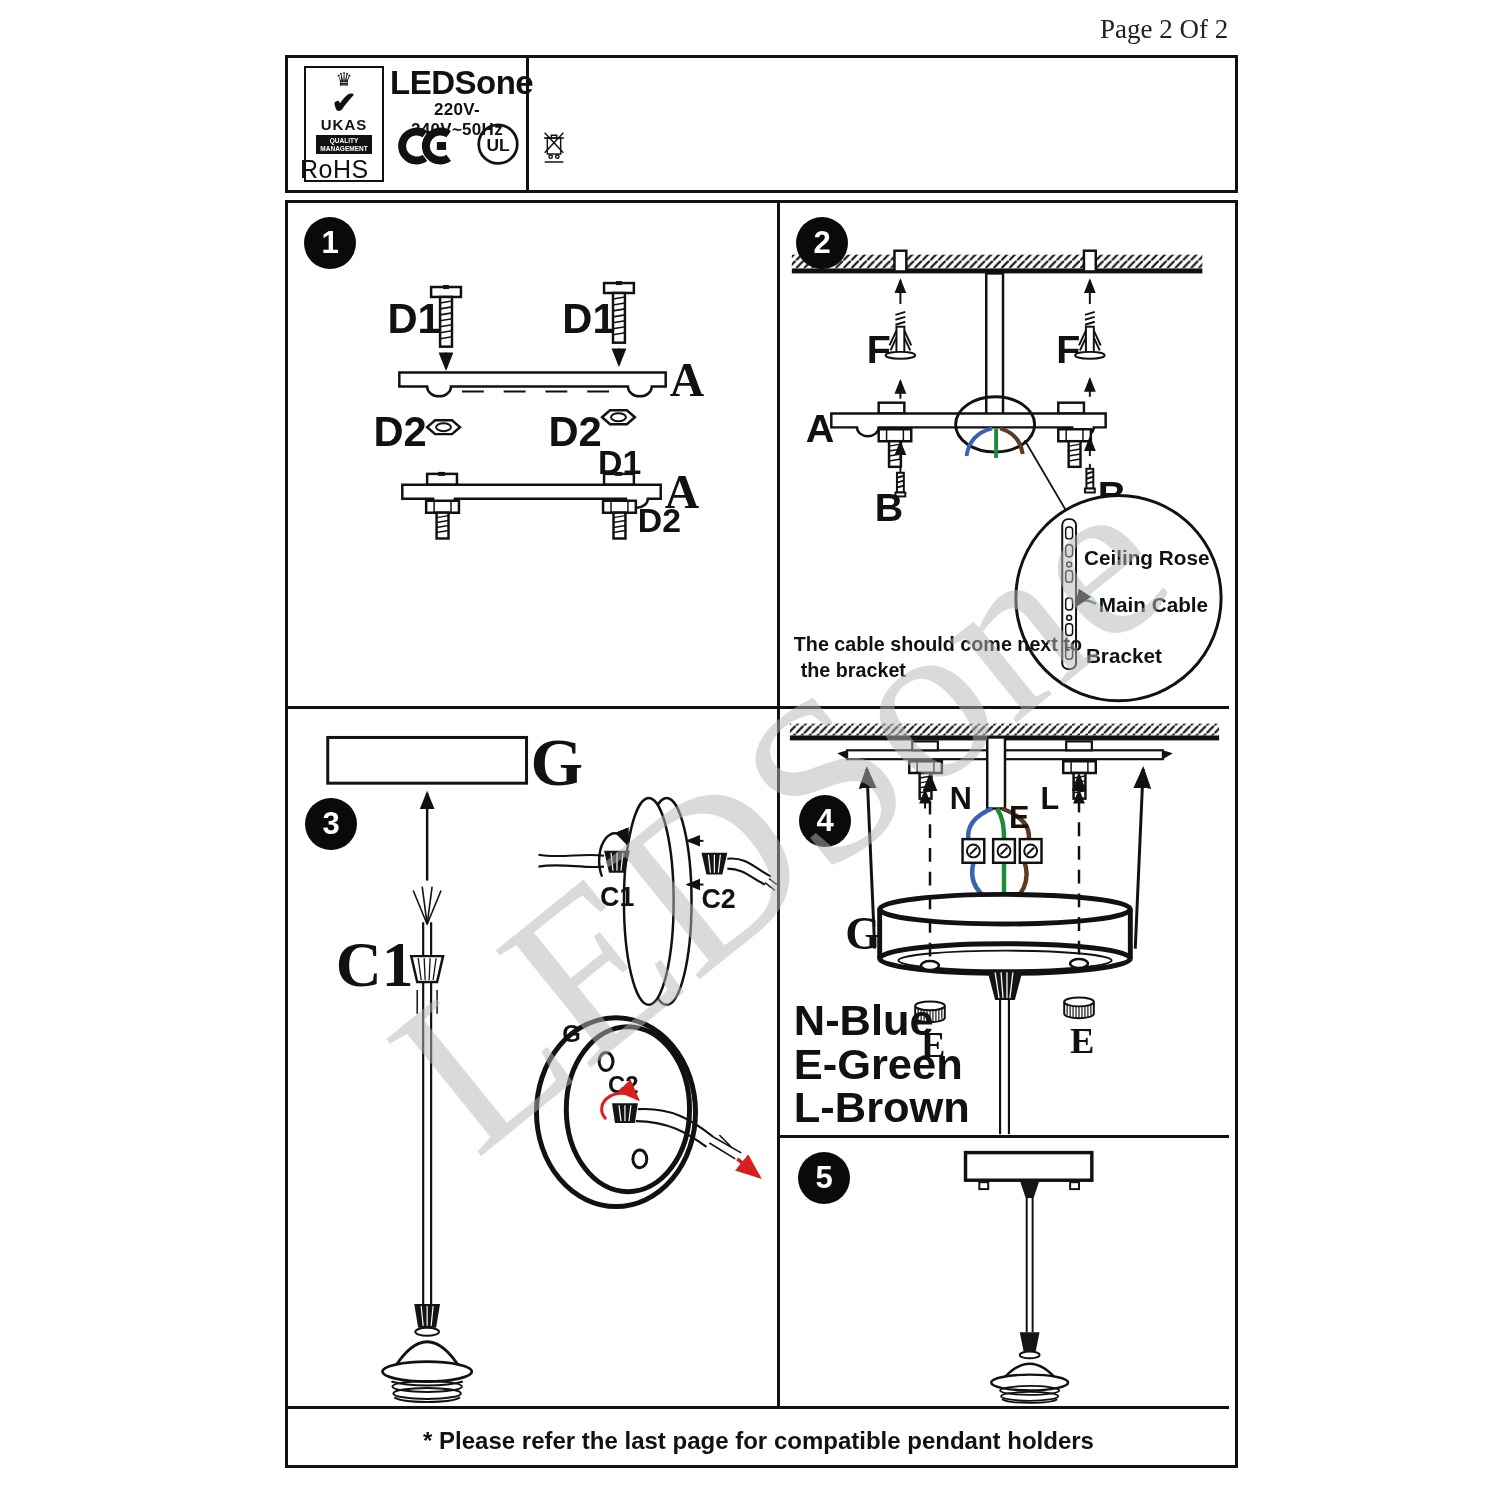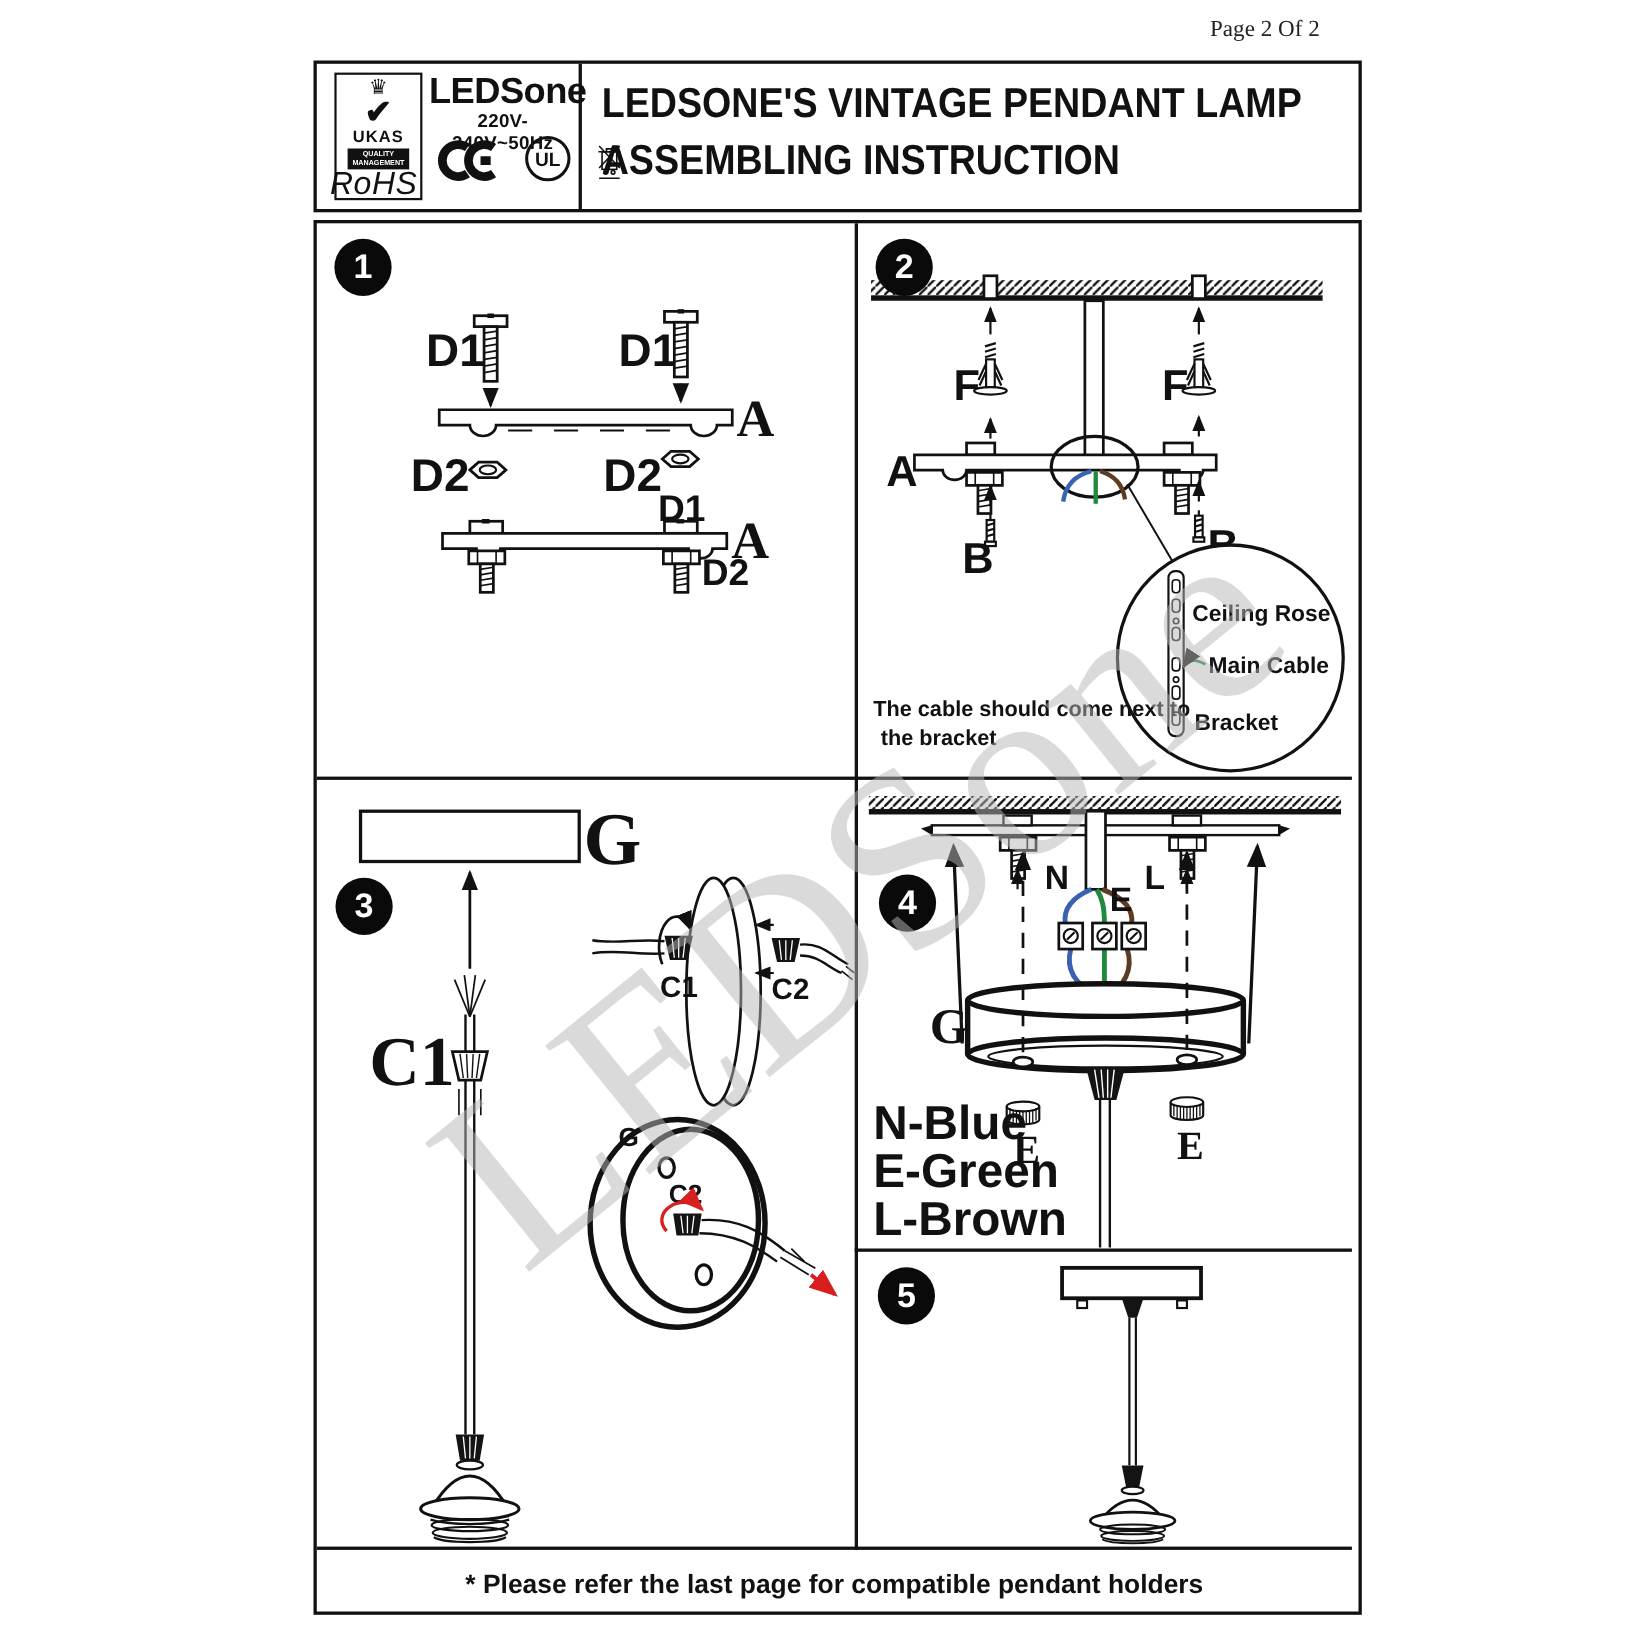--- a/index.html
+++ b/index.html
@@ -1,31 +1,31 @@
 <!DOCTYPE html>
 <html><head>
 <meta charset="utf-8">
 <style>
   html,body{margin:0;padding:0;background:#fff;}
   .sheet{position:relative;width:1500px;height:1500px;background:#ffffff;overflow:hidden;
          font-family:"Liberation Sans",sans-serif;color:#111;}
   .pageno{position:absolute;left:1100px;top:14px;font-family:"Liberation Serif",serif;
-          font-size:21px;color:#222;}
+          font-size:27px;color:#222;}
   
   .hdr{position:absolute;left:285px;top:55px;width:947px;height:132px;border:3px solid #111;
        display:flex;}
   .hdr-left{position:relative;width:238px;border-right:3px solid #111;flex:none;}
   .ukasbox{position:absolute;left:16px;top:8px;width:76px;height:112px;border:2.5px solid #111;
            display:flex;flex-direction:column;align-items:center;justify-content:flex-start;}
   .crown{font-size:19px;line-height:19px;margin-top:2px;}
   .check{font-size:30px;line-height:28px;font-weight:bold;}
   .ukas{font-size:15px;font-weight:bold;letter-spacing:1px;line-height:16px;}
   .qm{background:#111;color:#fff;font-size:6.5px;font-weight:bold;text-align:center;
       line-height:7.5px;padding:2px 4px;margin-top:2px;}
-  .rohs{position:absolute;left:12px;bottom:6px;font-size:29px;letter-spacing:.5px;font-style:italic;}
+  .rohs{position:absolute;left:12px;bottom:6px;font-size:25px;letter-spacing:.5px;}
   .brand{position:absolute;left:102px;top:6px;width:134px;text-align:center;}
   .brand b{font-size:33px;font-weight:800;letter-spacing:-.5px;}
   .volt{font-size:17px;font-weight:bold;letter-spacing:.3px;margin-top:-2px;}
   .marks{position:absolute;left:100px;top:64px;display:flex;align-items:center;gap:22px;}
   .hdr-title{flex:1;padding:10px 0 0 18px;}
   .t1,.t2{font-size:38px;font-weight:800;line-height:52px;white-space:nowrap;
           transform:scaleX(.9);transform-origin:left;}
   
   .main{position:absolute;left:285px;top:200px;width:947px;height:1262px;border:3px solid #111;}
   .vline{position:absolute;left:489px;top:0;width:3px;height:1206px;background:#111;}
@@ -175,24 +175,20 @@
             <path d="M14,16 v-4 h8 v4"></path>
             <circle cx="13" cy="44" r="2.5"></circle>
               <circle cx="23" cy="44" r="2.5"></circle>
             <line x1="4" y1="8" x2="32" y2="38"></line>
               <line x1="32" y1="8" x2="4" y2="38"></line>
             <line x1="4" y1="52" x2="32" y2="52"></line>
           </g>
         </svg>
       </div>
     </div>
-    <div class="hdr-title">
-      <div class="t1">LEDSONE'S VINTAGE PENDANT LAMP</div>
-      <div class="t2">ASSEMBLING INSTRUCTION</div>
-    </div>
   </div>
 
   <div class="main">
     <div class="vline"></div>
     <div class="hline1"></div>
     <div class="hline2"></div>
     <div class="hline3"></div>
 
     <div class="panel p1">
       <div class="badge" style="left:16px;top:14px">1</div>

